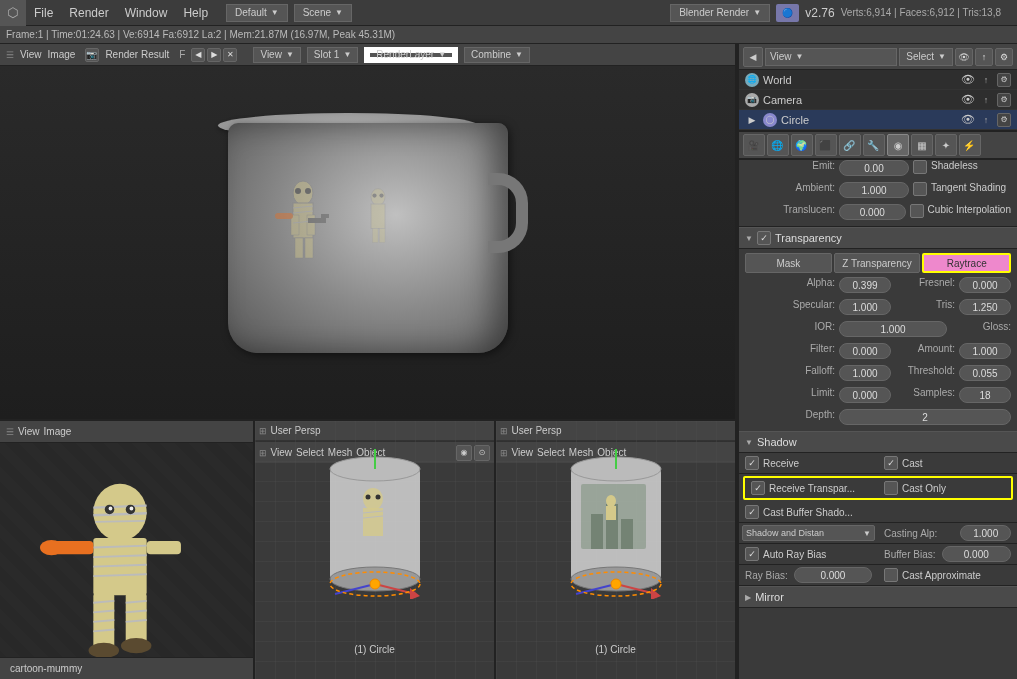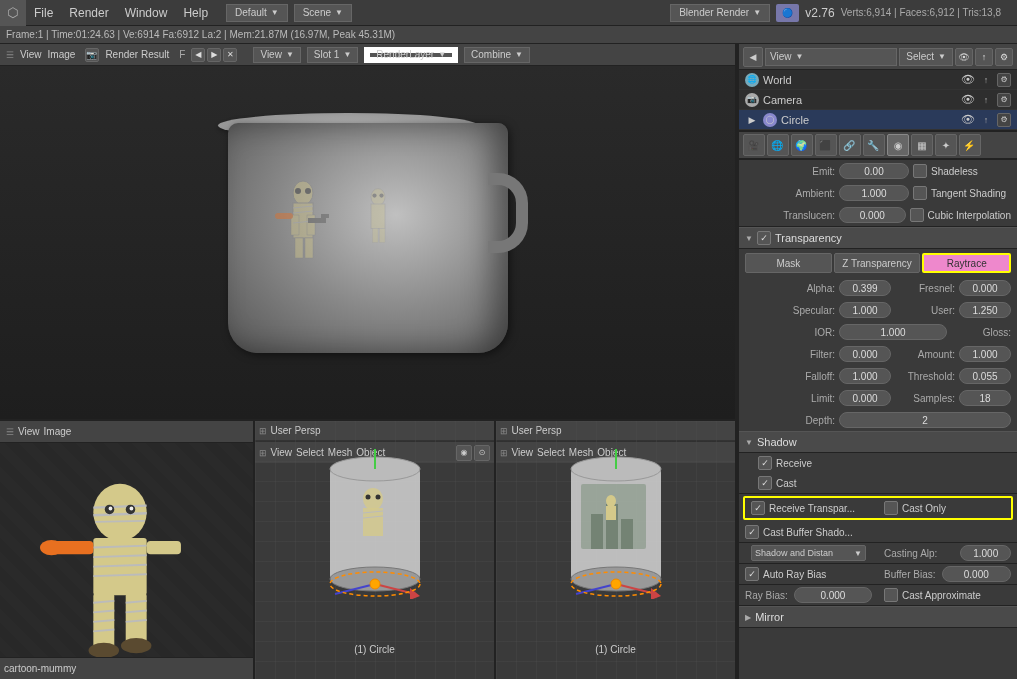--- a/index.html
+++ b/index.html
@@ -305,21 +305,21 @@
       border-color: #888;
     }
 
     
     .prop-section {
       border-bottom: 1px solid #222;
     }
 
     .prop-row {
       display: flex;
-      align-items: center;
+      align-items: flex-start;
       height: 22px;
       padding: 0 6px;
       gap: 4px;
     }
 
     .prop-label {
       width: 90px;
       font-size: 10px;
       color: #aaa;
       text-align: right;
@@ -600,21 +600,21 @@
 
             <rect x="106" y="120" width="22" height="55" fill="#d4c98a" rx="3"></rect>
 
             <line x1="106" y1="130" x2="128" y2="128" stroke="#bbb" stroke-width="2"></line>
             <line x1="106" y1="140" x2="128" y2="138" stroke="#bbb" stroke-width="2"></line>
             <line x1="106" y1="150" x2="128" y2="148" stroke="#bbb" stroke-width="2"></line>
 
             <ellipse cx="117" cy="175" rx="16" ry="8" fill="#5a4a30"></ellipse>
           </svg>
 
-          <div style="position:absolute; bottom:0; left:0; right:0; height:22px; background:#444; display:flex; align-items:center; padding:0 4px; font-size:10px; color:#ccc; border-top:1px solid #222;">
+          <div style="position:absolute; bottom:0; left:0; right:0; height:22px; background:#444; display:flex; align-items:center; padding:0 10px; font-size:10px; color:#ccc; border-top:1px solid #222;">
             <span>cartoon-mummy</span>
           </div>
         </div>
 
         <div class="viewport-3d-left" style="position:relative;">
           <div class="viewport-header">
             <span style="font-size:9px; color:#888;">⊞</span>
             <span style="font-size:10px; color:#ccc; margin-left:4px;">User Persp</span>
           </div>
           <div class="grid-overlay"></div>
@@ -828,21 +828,21 @@
           <div class="prop-field">
             <span>0.000</span>
           </div>
         </div>
 
         <div class="prop-row">
           <span class="prop-label">Specular:</span>
           <div class="prop-field">
             <span>1.000</span>
           </div>
-          <span class="prop-label" style="width:60px;">User:</span>
+          <span class="prop-label" style="width:60px;">Tris:</span>
           <div class="prop-field">
             <span>1.250</span>
           </div>
         </div>
 
         <div class="prop-row">
           <span class="prop-label">IOR:</span>
           <div class="prop-field">
             <span>1.000</span>
           </div>
@@ -889,21 +889,21 @@
           </div>
         </div>
       </div>
 
       <div class="shadow-section">
         <div class="section-header">
           <span class="section-triangle">▼</span>
           <span>Shadow</span>
         </div>
 
-        <div style="display:grid; grid-template-columns:1fr; border-bottom:1px solid #222;padding-left:13px;">
+        <div style="display:grid; grid-template-columns:1fr 1fr; border-bottom:1px solid #222;">
           <div class="shadow-item">
             <div class="prop-checkbox checked"></div>
             <span>Receive</span>
           </div>
           <div class="shadow-item">
             <div class="prop-checkbox checked"></div>
             <span>Cast</span>
           </div>
         </div>
 
@@ -919,21 +919,21 @@
         </div>
 
         <div style="display:grid; grid-template-columns:1fr 1fr; border-bottom:1px solid #222;">
           <div class="shadow-item">
             <div class="prop-checkbox checked"></div>
             <span>Cast Buffer Shado...</span>
           </div>
         </div>
 
         <div style="display:grid; grid-template-columns:1fr 1fr; border-bottom:1px solid #222;">
-          <div class="shadow-item" style="padding:0 12px;">
+          <div class="shadow-item" style="padding:0 3px;">
             <div style="flex:1; height:16px; background:#555; border:1px solid #666; border-radius:2px; display:flex; align-items:center; justify-content:space-between; padding:0 3px; font-size:9px; color:#ccc; cursor:pointer;">
               <span>Shadow and Distan</span>
               <span style="font-size:8px;">▼</span>
             </div>
           </div>
           <div class="shadow-item">
             <span style="font-size:10px; color:#aaa; margin-right:19px;">Casting Alp:</span>
             <div class="prop-field">
               <span>1.000</span>
             </div>

